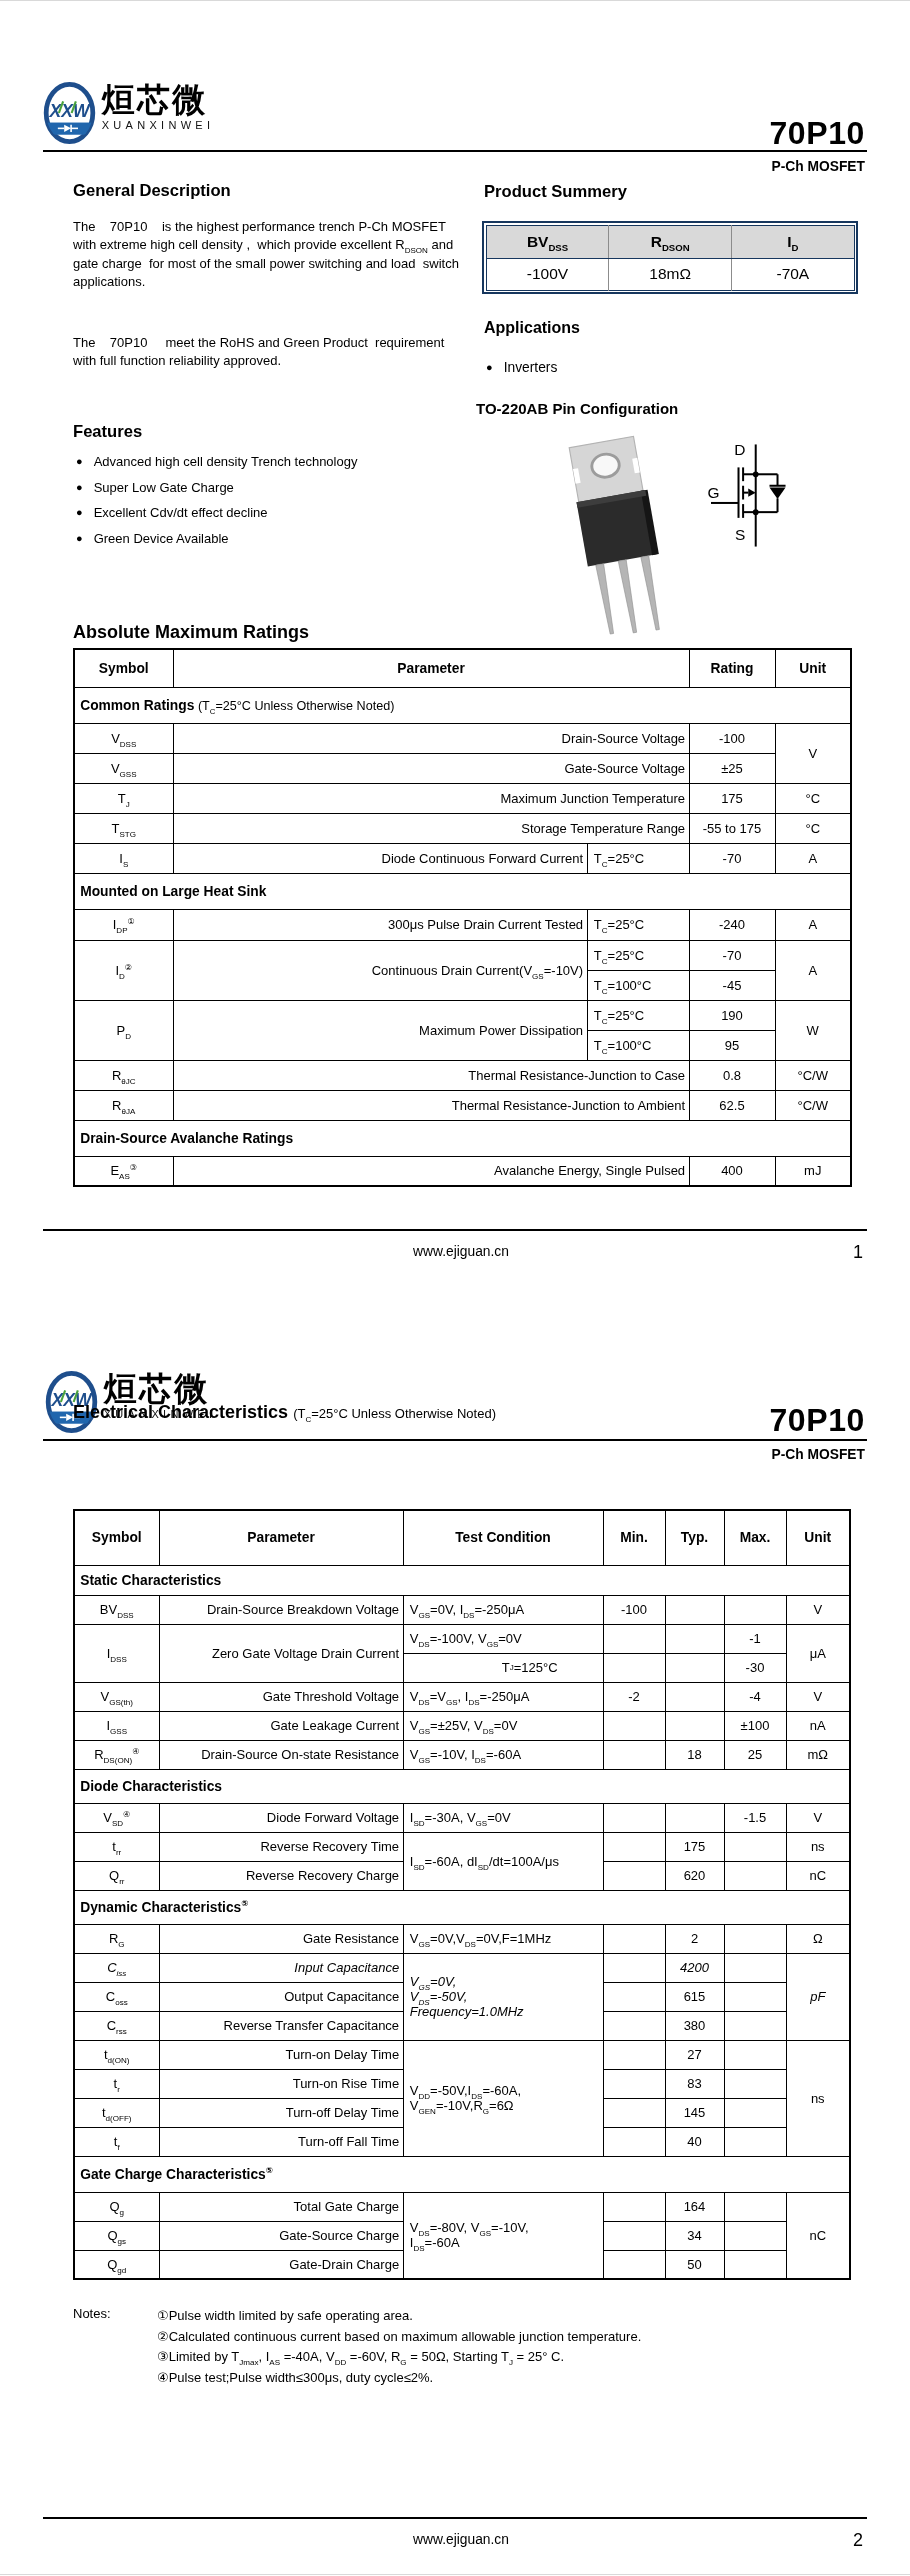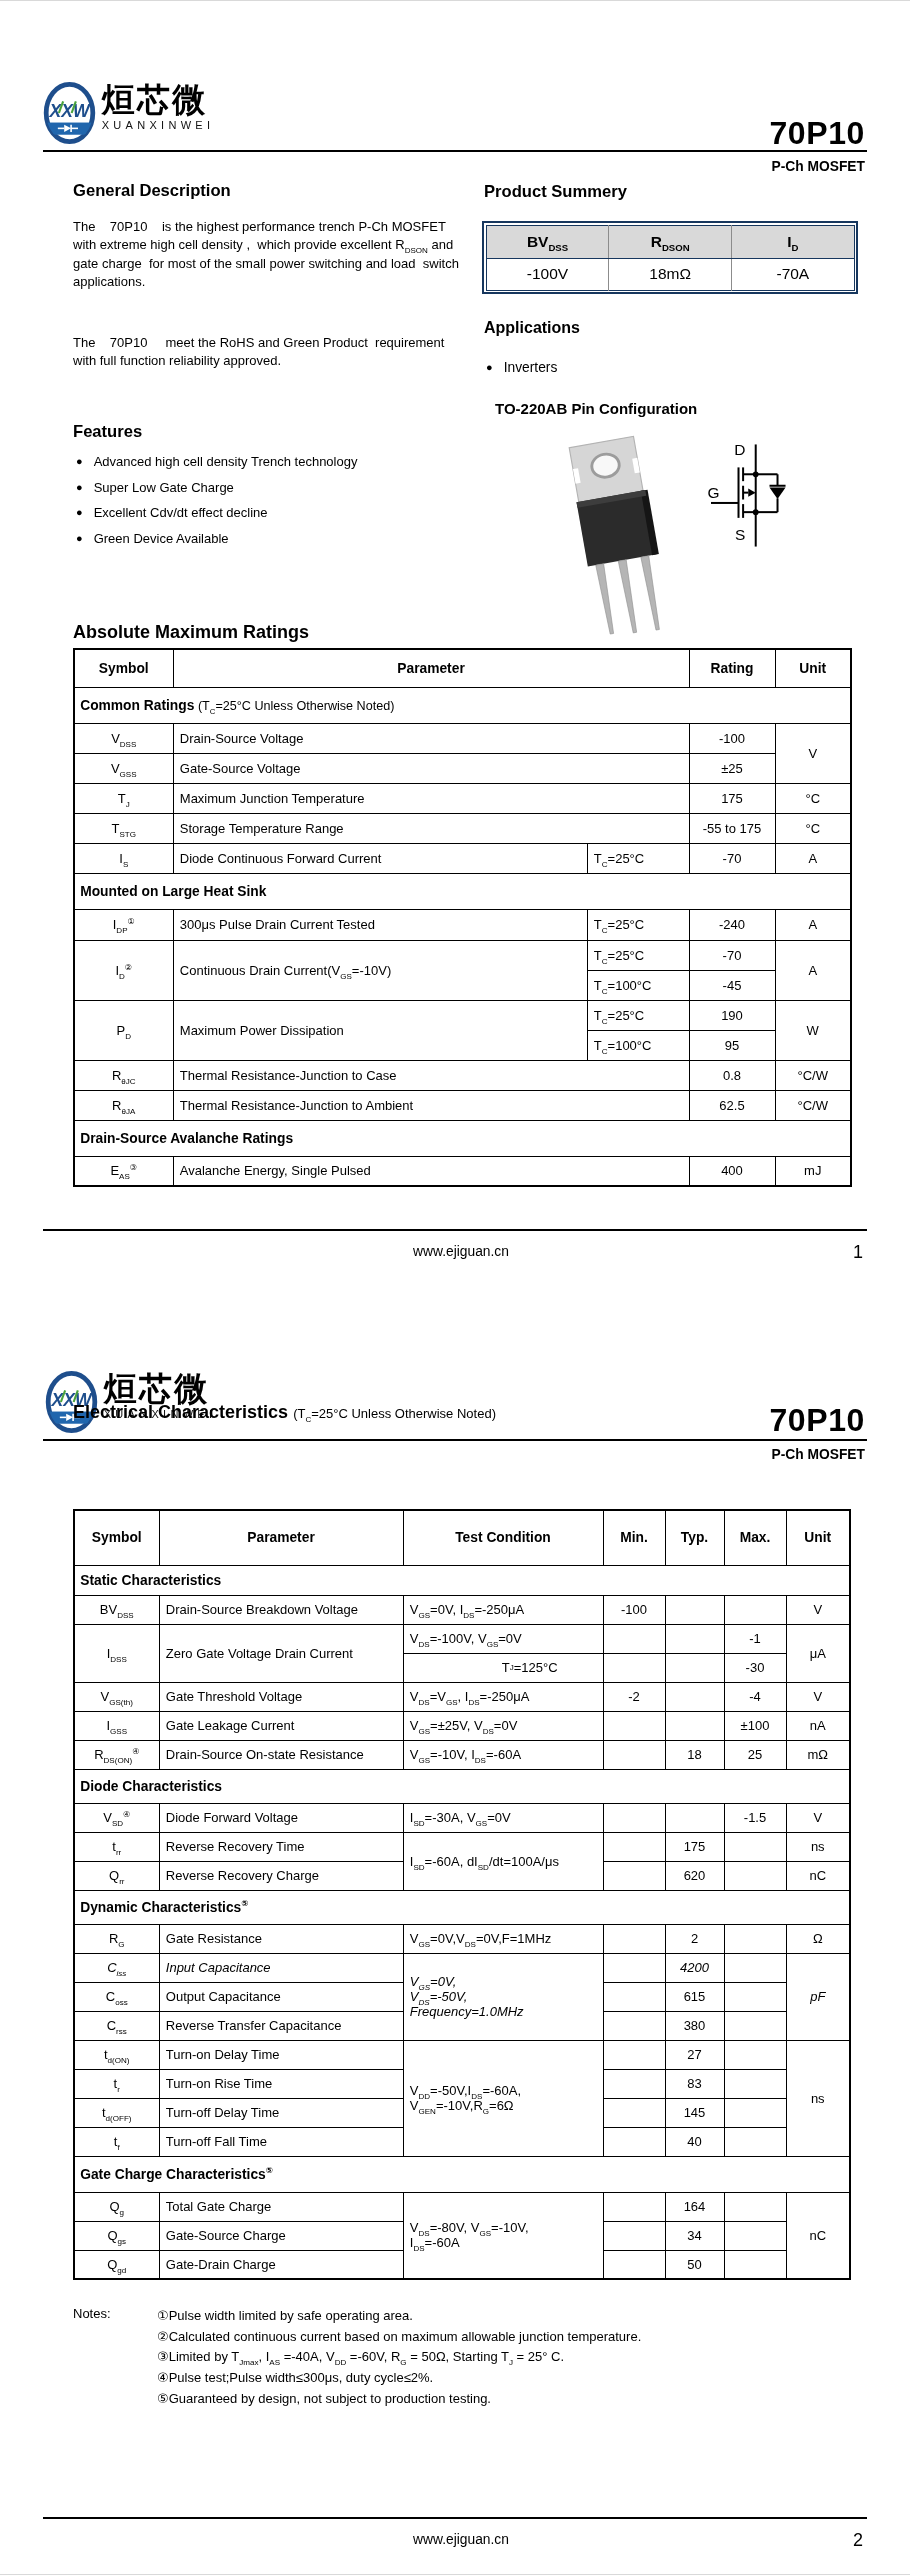--- a/index.html
+++ b/index.html
@@ -37,21 +37,21 @@
   .ps-wrap { position:absolute; border:2.3px solid #17375e; padding:1.7px; background:#fff; }
   table.ps { border-collapse:collapse; table-layout:fixed; width:369px; border:1.1px solid #17375e; }
   table.ps td { border-left:1.1px solid #8c8c8c; text-align:center; vertical-align:middle; font-size:15.5px; }
   table.ps td:first-child { border-left:none; }
   table.ps tr.ps-hdr td { background:#d9d9d9; font-weight:bold; height:33px; border-bottom:1.7px solid #17375e; }
   table.ps tr.ps-val td { height:32px; }
 
   
   table.dt { border-collapse:collapse; table-layout:fixed; width:776px; border:2.9px solid #000; }
   table.dt td { border:1.7px solid #000; font-size:13px; text-align:center; vertical-align:middle; padding:1.1px 3.4px; }
-  table.dt td.l { text-align:left; padding-left:6.3px; }
+  table.dt td.l { text-align:right; padding-left:6.3px; }
   table.dt td.cond { text-align:left; padding-left:6.3px; white-space:pre-line; }
   table.dt tr.hdr td { font-weight:bold; font-size:13.8px; }
   table.dt tr.sec td { font-weight:bold; font-size:13.8px; text-align:left; padding-left:5.2px; }
   td.split { padding:0 !important; }
   .sp { display:flex; height:100%; min-height:26px; align-items:center; }
   .sp-l { width:92px; border-right:1.7px solid #000; }
   .sp-r { flex:1; display:flex; align-items:center; padding-left:6.3px; font-size:13px; }
 
   
   .notes { position:absolute; left:73px; top:2306px; display:flex; font-size:13px; }
@@ -140,21 +140,21 @@
   </div>
 
   <div class="abs h1" style="left:484px; top:319px; font-size:16px;">Applications</div>
   <ul class="blist abs" style="left:486px; top:359px;">
     <li>
         <span class="bullet-icon"></span>
         <span style="font-size:13.8px;">Inverters</span>
       </li>
   </ul>
 
-  <div class="abs" style="left:495px; top:400px; font-size:15px; font-weight:bold;">TO-220AB  Pin Configuration</div>
+  <div class="abs" style="left:476px; top:400px; font-size:15px; font-weight:bold;">TO-220AB  Pin Configuration</div>
 
   <svg class="abs" style="left:545px; top:435px;" width="126" height="209" viewBox="0 0 220 365">
     <g transform="rotate(-10 110 130)">
       <rect x="62" y="12" width="114" height="100" fill="#d6d6d6" stroke="#b3b3b3" stroke-width="2"></rect>
       <rect x="62" y="50" width="9" height="26" fill="#ffffff"></rect>
       <rect x="167" y="50" width="9" height="26" fill="#ffffff"></rect>
       <ellipse cx="119" cy="54" rx="24" ry="20" fill="#f8f8f8" stroke="#9c9c9c" stroke-width="5"></ellipse>
       <rect x="58" y="108" width="122" height="114" fill="#2b2b2b"></rect>
       <rect x="172" y="108" width="12" height="114" fill="#151515"></rect>
       <rect x="58" y="108" width="122" height="10" fill="#3d3d3d"></rect>
@@ -541,21 +541,20 @@
   </tbody>
     </table>
 
   <div class="notes">
     <div class="notes-label">Notes:</div>
     <ul>
       <li>①Pulse width limited by safe operating area.</li>
       <li>②Calculated continuous current based on maximum allowable  junction temperature.</li>
       <li>③Limited by T<sub>Jmax</sub>, I<sub>AS</sub> =-40A, V<sub>DD</sub> =-60V, R<sub>G</sub> = 50Ω, Starting T<sub>J</sub> = 25° C.</li>
       <li>④Pulse test;Pulse width≤300μs, duty cycle≤2%.</li>
-      <li>⑤Guaranteed by design, not subject to production testing.</li>
     </ul>
   </div>
 
   <div class="rule" style="top:2517px;"></div>
   <div class="footer-site" style="top:2532px;">www.ejiguan.cn</div>
   <div class="footer-page" style="top:2530px;">2</div>
 </div>
 
 
 </body></html>

